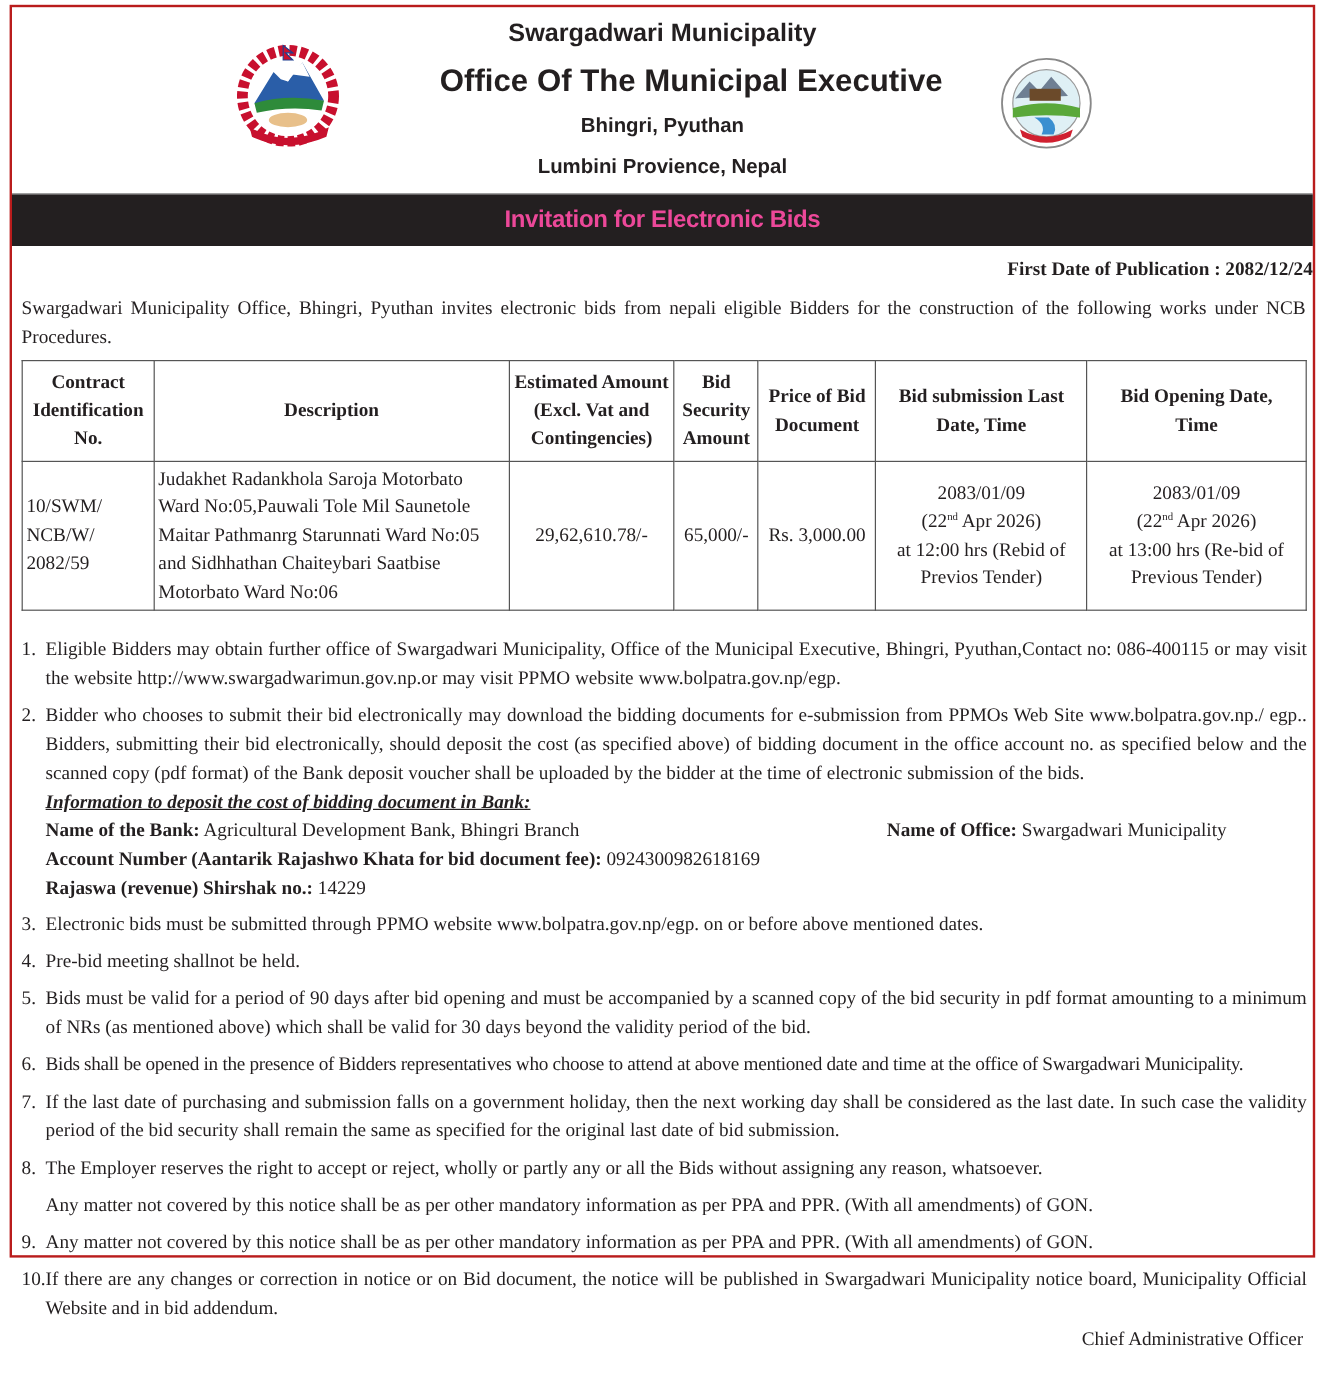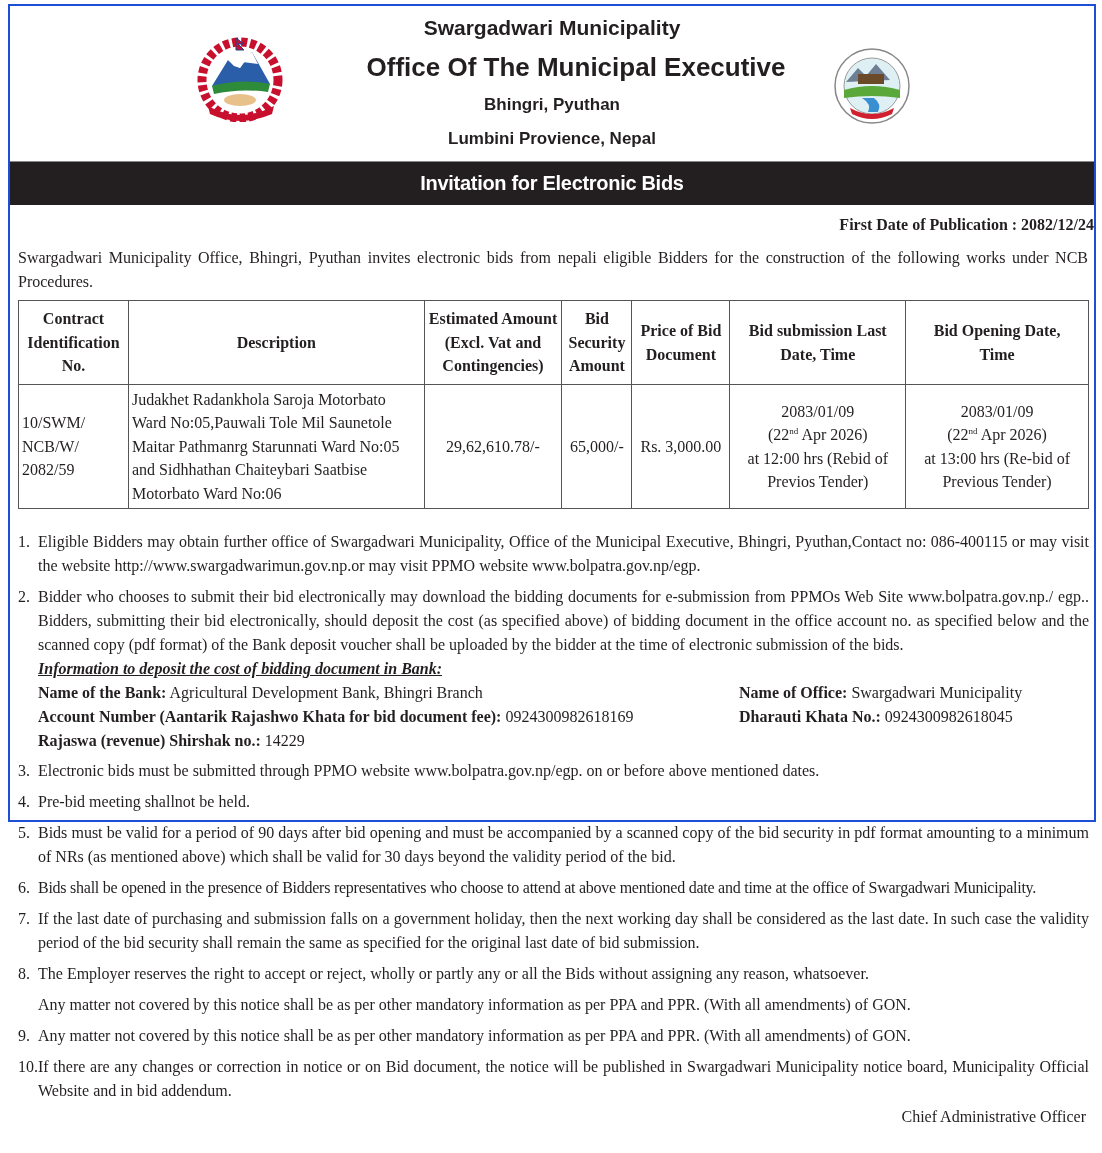--- a/index.html
+++ b/index.html
@@ -1,26 +1,26 @@
 <!DOCTYPE html>
 <html><head>
 <meta charset="utf-8">
 <style>
   html, body { margin:0; padding:0; background:#ffffff; }
   body { width:1102px; height:1153px; position:relative; font-family:"Liberation Serif", serif; color:#231f20; }
-  .frame { position:absolute; left:8px; top:4px; width:1088px; height:818px; border:2px solid #1d4ed8; box-sizing:border-box; }
+  .frame { position:absolute; left:8px; top:4px; width:1088px; height:1044px; border:2px solid #b91c1c; box-sizing:border-box; }
   .header { position:absolute; left:0; top:0; width:1084px; height:155px; border-bottom:1px solid #888; }
   .hline { position:absolute; left:0; width:1084px; text-align:center; font-family:"Liberation Sans", sans-serif; font-weight:bold; color:#231f20; }
   .h1 { top:10px; font-size:21px; }
   .h2 { top:46px; font-size:26px;padding-left:24px; }
   .h3 { top:89px; font-size:17px; }
   .h4 { top:123px; font-size:17px; }
   .logo-left { position:absolute; left:178px; top:28px; width:104px; height:88px; }
   .logo-right { position:absolute; left:822px; top:40px; width:80px; height:80px; }
-  .banner { position:absolute; left:0; top:156px; width:1084px; height:43px; background:#231f20; color:#ffffff; text-align:center; line-height:43px; font-family:"Liberation Sans", sans-serif; font-size:20px; font-weight:bold; letter-spacing:-0.3px; }
+  .banner { position:absolute; left:0; top:156px; width:1084px; height:43px; background:#231f20; color:#ec4899; text-align:center; line-height:43px; font-family:"Liberation Sans", sans-serif; font-size:20px; font-weight:bold; letter-spacing:-0.3px; }
   .pubdate { position:absolute; left:0; top:210px; width:1084px; text-align:right; font-size:16px; font-weight:bold; }
   .intro { position:absolute; left:8px; top:240px; width:1070px; font-size:16px; line-height:24px; text-align:justify; }
   table.bids { position:absolute; left:8px; top:294px; width:1071px; border-collapse:collapse; font-size:16px; }
   table.bids th, table.bids td { border:1px solid #555; text-align:center; vertical-align:middle; padding:0 3px; line-height:23.5px; }
   table.bids th { font-weight:bold; height:83px; }
   table.bids td { height:123px; }
   table.bids td.left { text-align:left; }
   sup { font-size:9px; vertical-align:6px; line-height:0; }
   .points { position:absolute; left:8px; top:524px; width:1071px; font-size:16px; }
   .pt { position:relative; line-height:24px; text-align:justify; margin-bottom:7px; padding-left:20px; }
@@ -111,21 +111,20 @@
     <div class="pt"><span class="num">1.</span><span>Eligible Bidders may obtain further office of Swargadwari Municipality, Office of the Municipal Executive, Bhingri, Pyuthan,Contact no: 086-400115 or may visit the website http://www.swargadwarimun.gov.np.or may visit PPMO website www.bolpatra.gov.np/egp.</span></div>
     <div class="pt" style="margin-bottom:6px"><span class="num">2.</span><span>Bidder who chooses to submit their bid electronically may download the bidding documents for e-submission from PPMOs Web Site www.bolpatra.gov.np./ egp.. Bidders, submitting their bid electronically, should deposit the cost (as specified above) of bidding document in the office account no. as specified below and the scanned copy (pdf format) of the Bank deposit voucher shall be uploaded by the bidder at the time of electronic submission of the bids.</span>
       <div class="bankinfo">
         <div class="ul">Information to deposit the cost of bidding document in Bank:</div>
         <div class="row">
           <div class="col1"><span class="bold">Name of the Bank:</span><span> Agricultural Development Bank, Bhingri Branch</span></div>
           <div><span class="bold">Name of Office:</span><span> Swargadwari Municipality</span></div>
         </div>
         <div class="row">
           <div class="col1"><span class="bold">Account Number (Aantarik Rajashwo Khata for bid document fee):</span><span> 0924300982618169</span></div>
-          <div><span class="bold">Dharauti Khata No.:</span><span> 0924300982618045</span></div>
         </div>
         <div class="row">
           <div><span class="bold">Rajaswa (revenue) Shirshak no.:</span><span> 14229</span></div>
         </div>
       </div>
     </div>
     <div class="pt"><span class="num">3.</span><span> Electronic bids must be submitted through PPMO website www.bolpatra.gov.np/egp. on or before above mentioned dates.</span></div>
     <div class="pt"><span class="num">4.</span><span>Pre-bid meeting shallnot be held.</span></div>
     <div class="pt"><span class="num">5.</span><span> Bids must be valid for a period of 90 days after bid opening and must be accompanied by a scanned copy of the bid security in pdf format amounting to a minimum of NRs (as mentioned above) which shall be valid for 30 days beyond the validity period of the bid.</span></div>
     <div class="pt"><span class="num">6.</span><span style="letter-spacing:-0.25px">Bids shall be opened in the presence of Bidders representatives who choose to attend at above mentioned date and time at the office of Swargadwari Municipality.</span></div>

